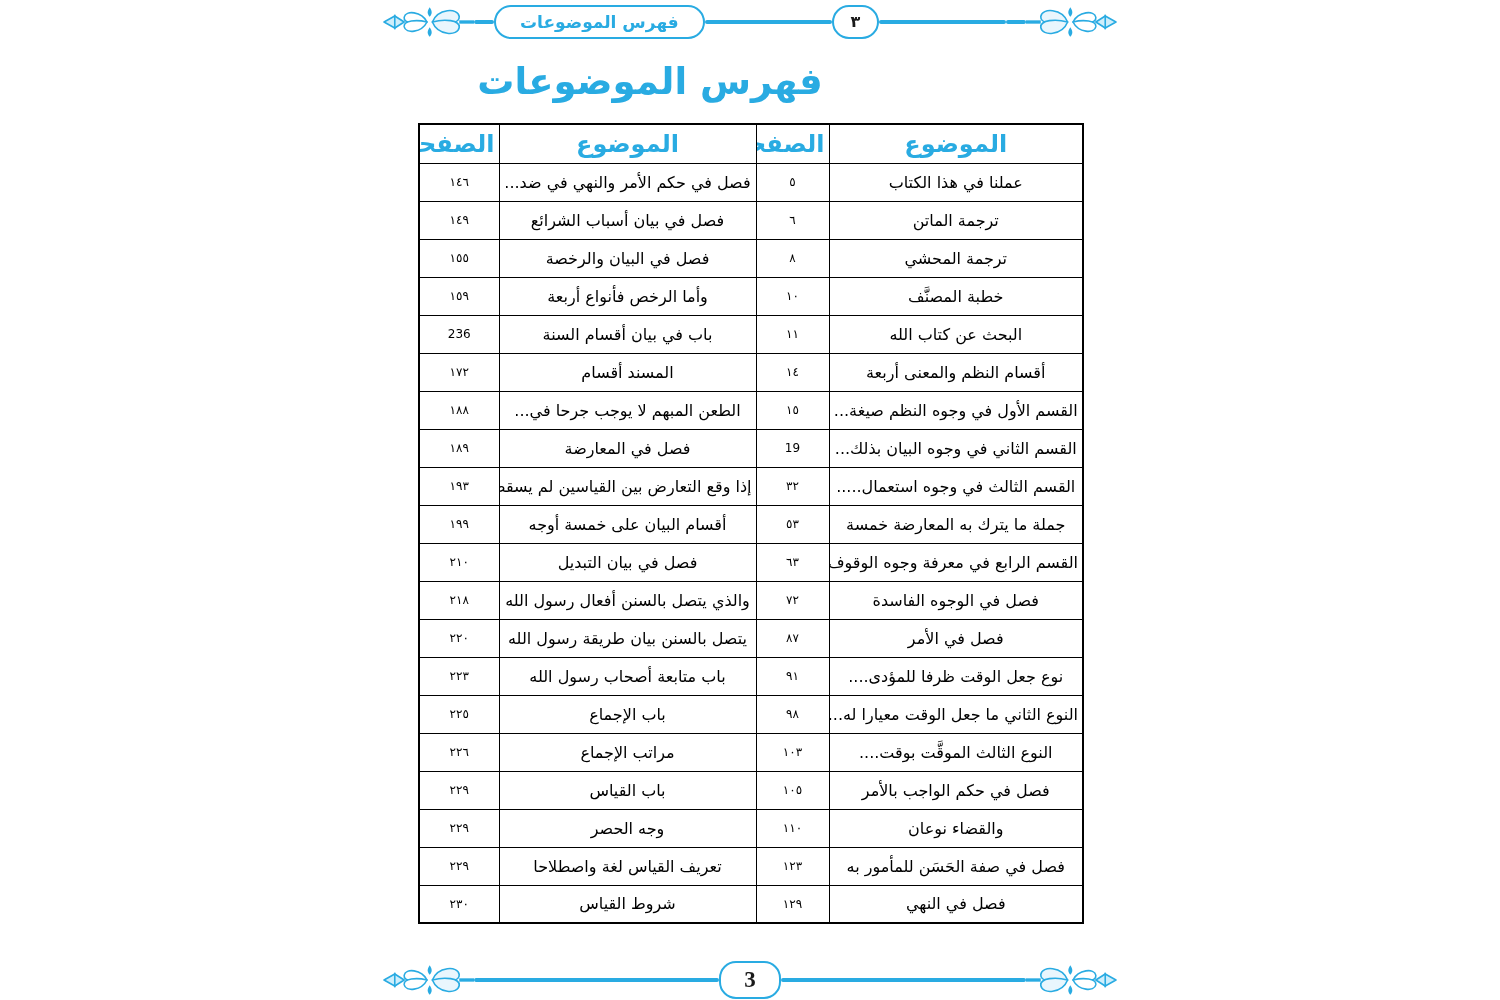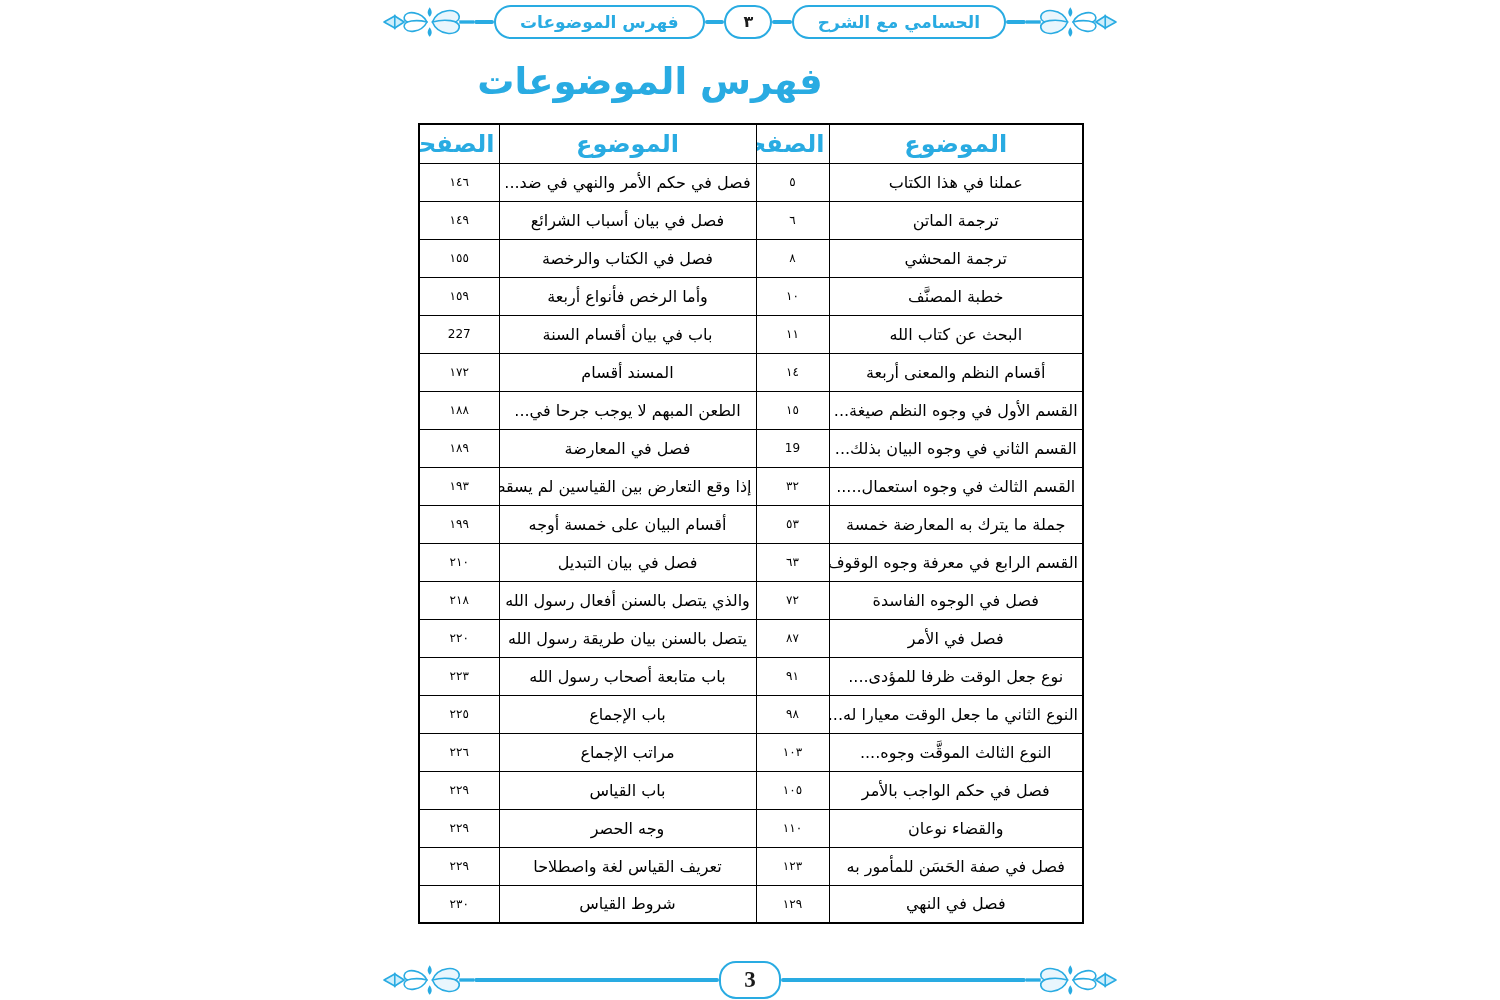--- a/index.html
+++ b/index.html
@@ -61,21 +61,20 @@
 
   <div class="band header">
     <svg class="orn flip">
         <use href="#orn"></use>
       </svg>
     <div class="rule s"></div>
     <div class="pill">فهرس الموضوعات</div>
     <div class="rule grow"></div>
     <div class="pill num-ar">٣</div>
     <div class="rule grow"></div>
-    <div class="pill">الحسامي مع الشرح</div>
     <div class="rule s"></div>
     <svg class="orn">
         <use href="#orn"></use>
       </svg>
   </div>
 
   <div class="page-title">فهرس الموضوعات</div>
 
   <table class="toc">
     <colgroup>
@@ -101,34 +100,34 @@
         </tr>
         <tr>
           <td class="topic">ترجمة الماتن</td>
           <td class="page">٦</td>
           <td class="topic">فصل في بيان أسباب الشرائع</td>
           <td class="page">١٤٩</td>
         </tr>
         <tr>
           <td class="topic">ترجمة المحشي</td>
           <td class="page">٨</td>
-          <td class="topic">فصل في الكتاب والرخصة</td>
+          <td class="topic">فصل في البيان والرخصة</td>
           <td class="page">١٥٥</td>
         </tr>
         <tr>
           <td class="topic">خطبة المصنَّف</td>
           <td class="page">١٠</td>
           <td class="topic">وأما الرخص فأنواع أربعة</td>
           <td class="page">١٥٩</td>
         </tr>
         <tr>
           <td class="topic">البحث عن كتاب الله</td>
           <td class="page">١١</td>
           <td class="topic">باب في بيان أقسام السنة</td>
-          <td class="page">227</td>
+          <td class="page">236</td>
         </tr>
         <tr>
           <td class="topic">أقسام النظم والمعنى أربعة</td>
           <td class="page">١٤</td>
           <td class="topic">المسند أقسام</td>
           <td class="page">١٧٢</td>
         </tr>
         <tr>
           <td class="topic">القسم الأول في وجوه النظم صيغة...</td>
           <td class="page">١٥</td>
@@ -177,21 +176,21 @@
           <td class="topic">باب متابعة أصحاب رسول الله</td>
           <td class="page">٢٢٣</td>
         </tr>
         <tr>
           <td class="topic">النوع الثاني ما جعل الوقت معيارا له...</td>
           <td class="page">٩٨</td>
           <td class="topic">باب الإجماع</td>
           <td class="page">٢٢٥</td>
         </tr>
         <tr>
-          <td class="topic">النوع الثالث الموقَّت وجوه....</td>
+          <td class="topic">النوع الثالث الموقَّت بوقت....</td>
           <td class="page">١٠٣</td>
           <td class="topic">مراتب الإجماع</td>
           <td class="page">٢٢٦</td>
         </tr>
         <tr>
           <td class="topic">فصل في حكم الواجب بالأمر</td>
           <td class="page">١٠٥</td>
           <td class="topic">باب القياس</td>
           <td class="page">٢٢٩</td>
         </tr>

